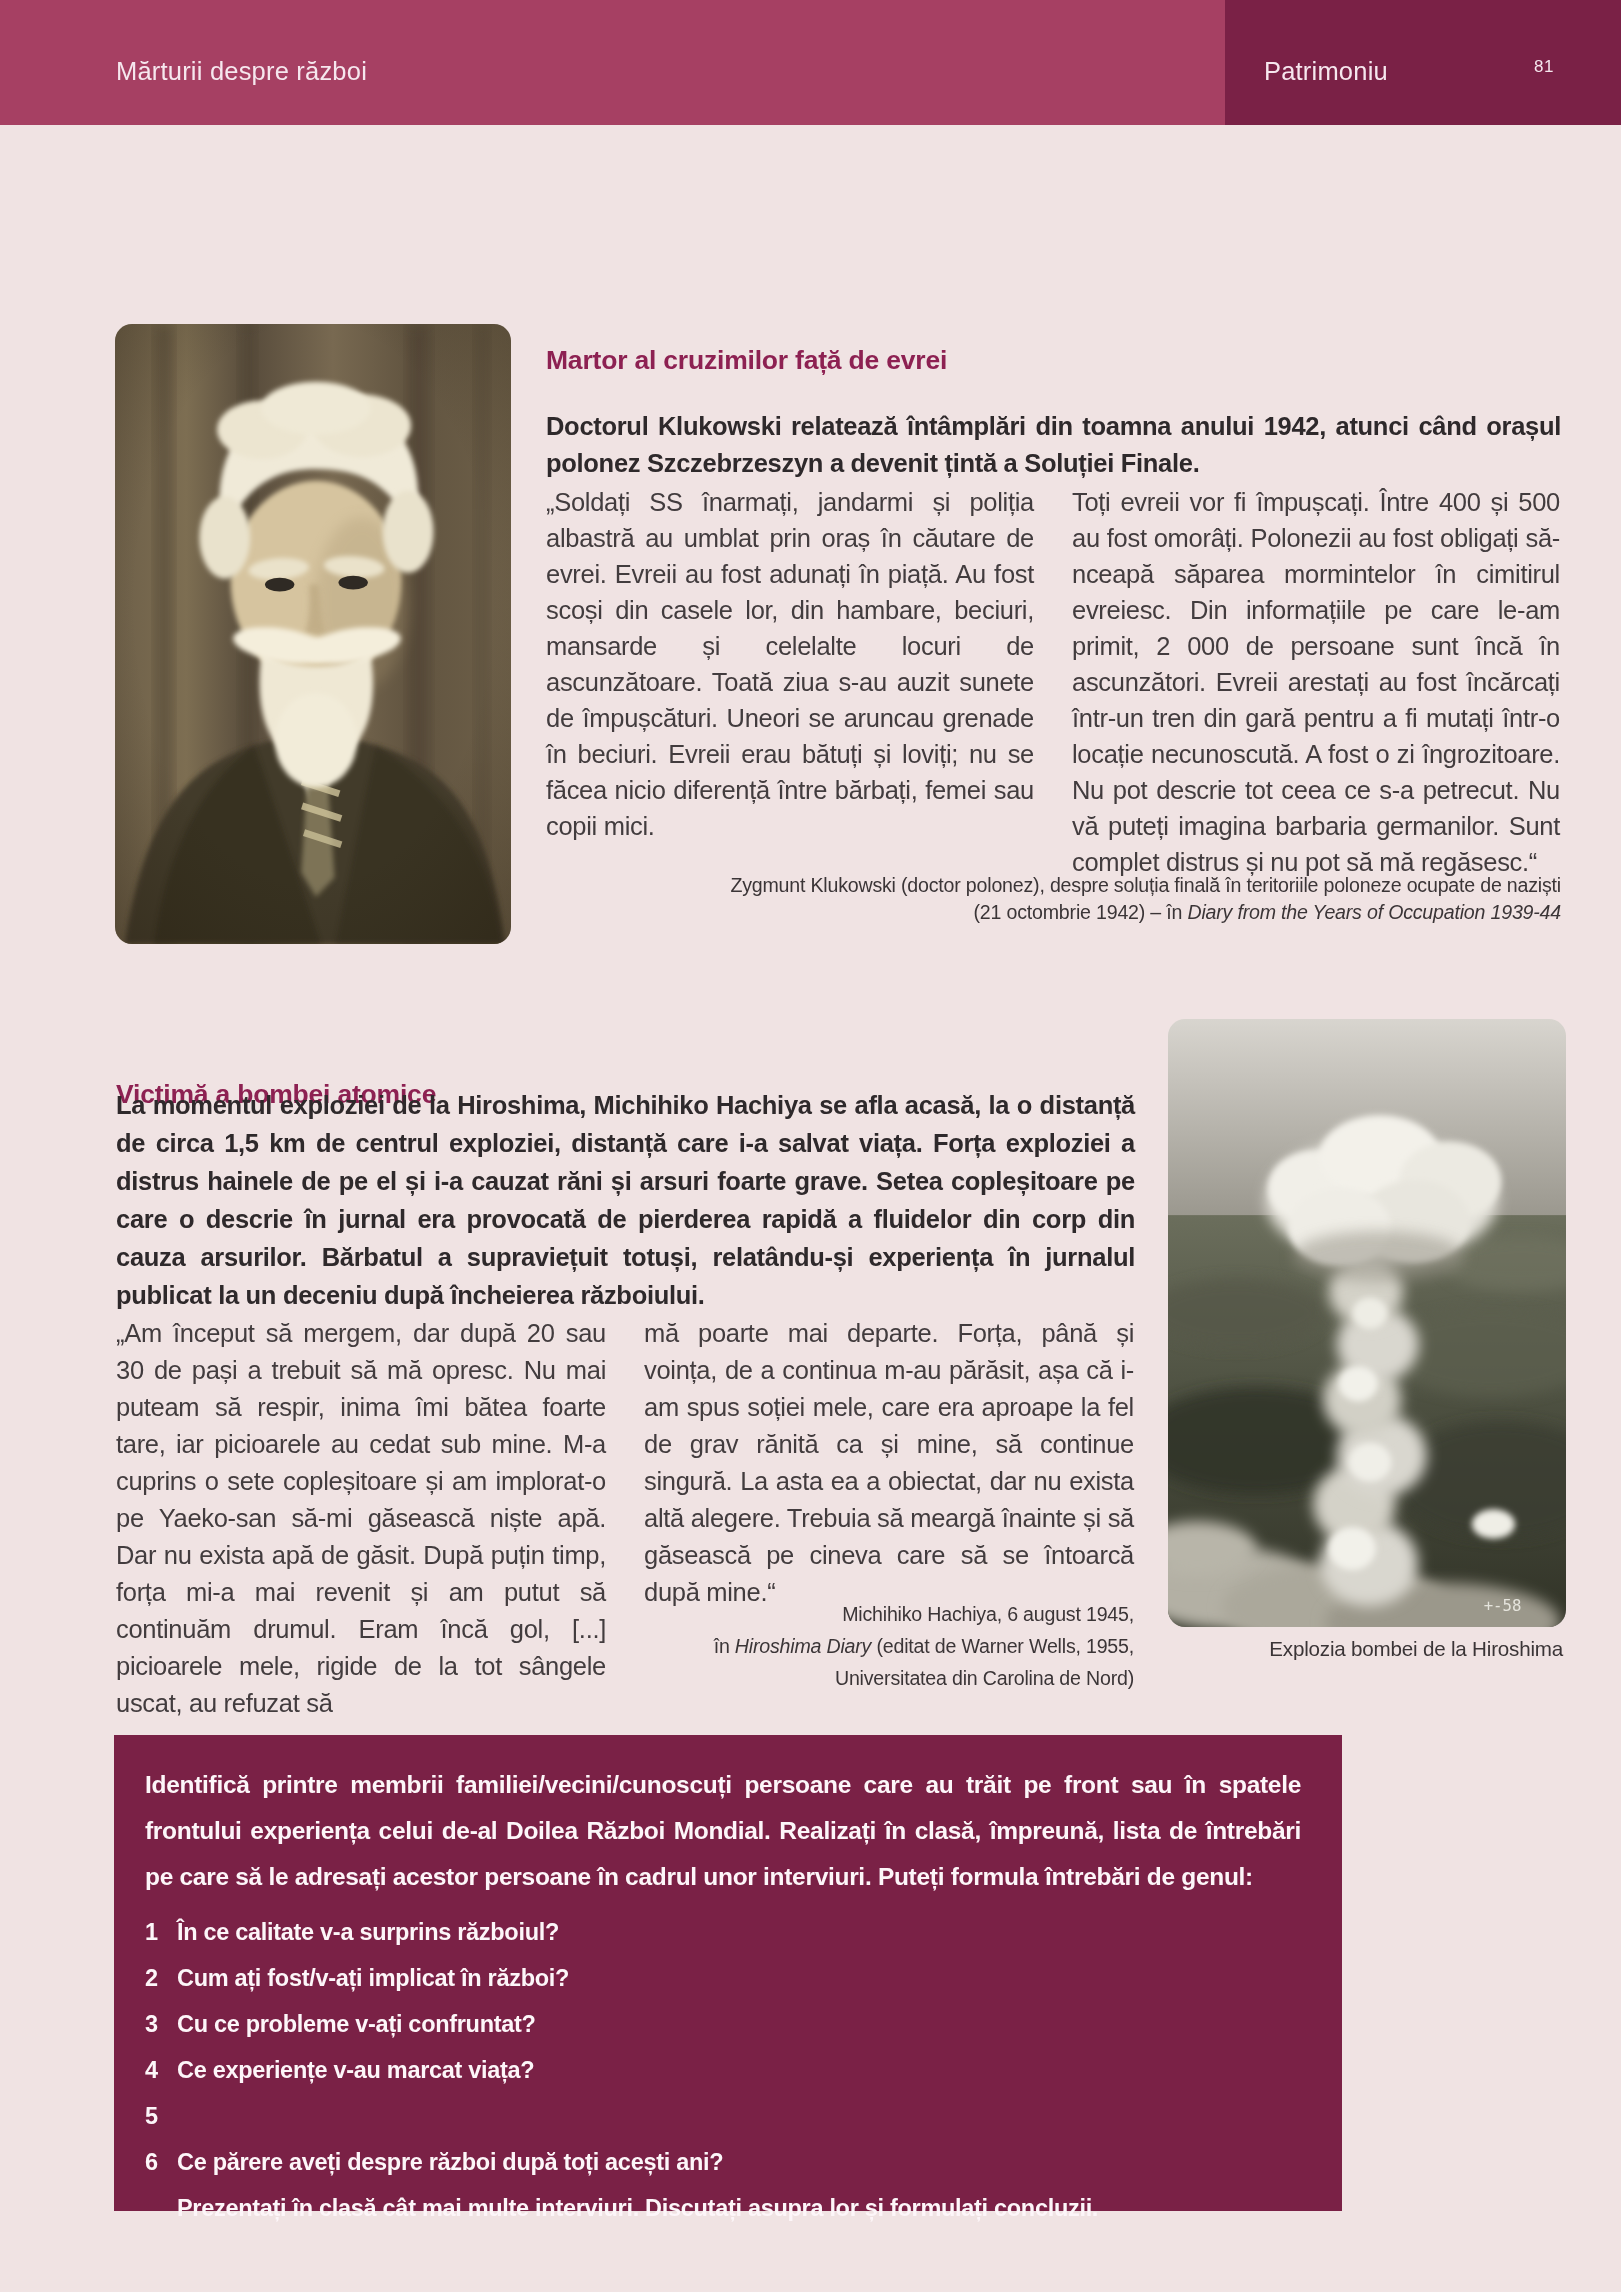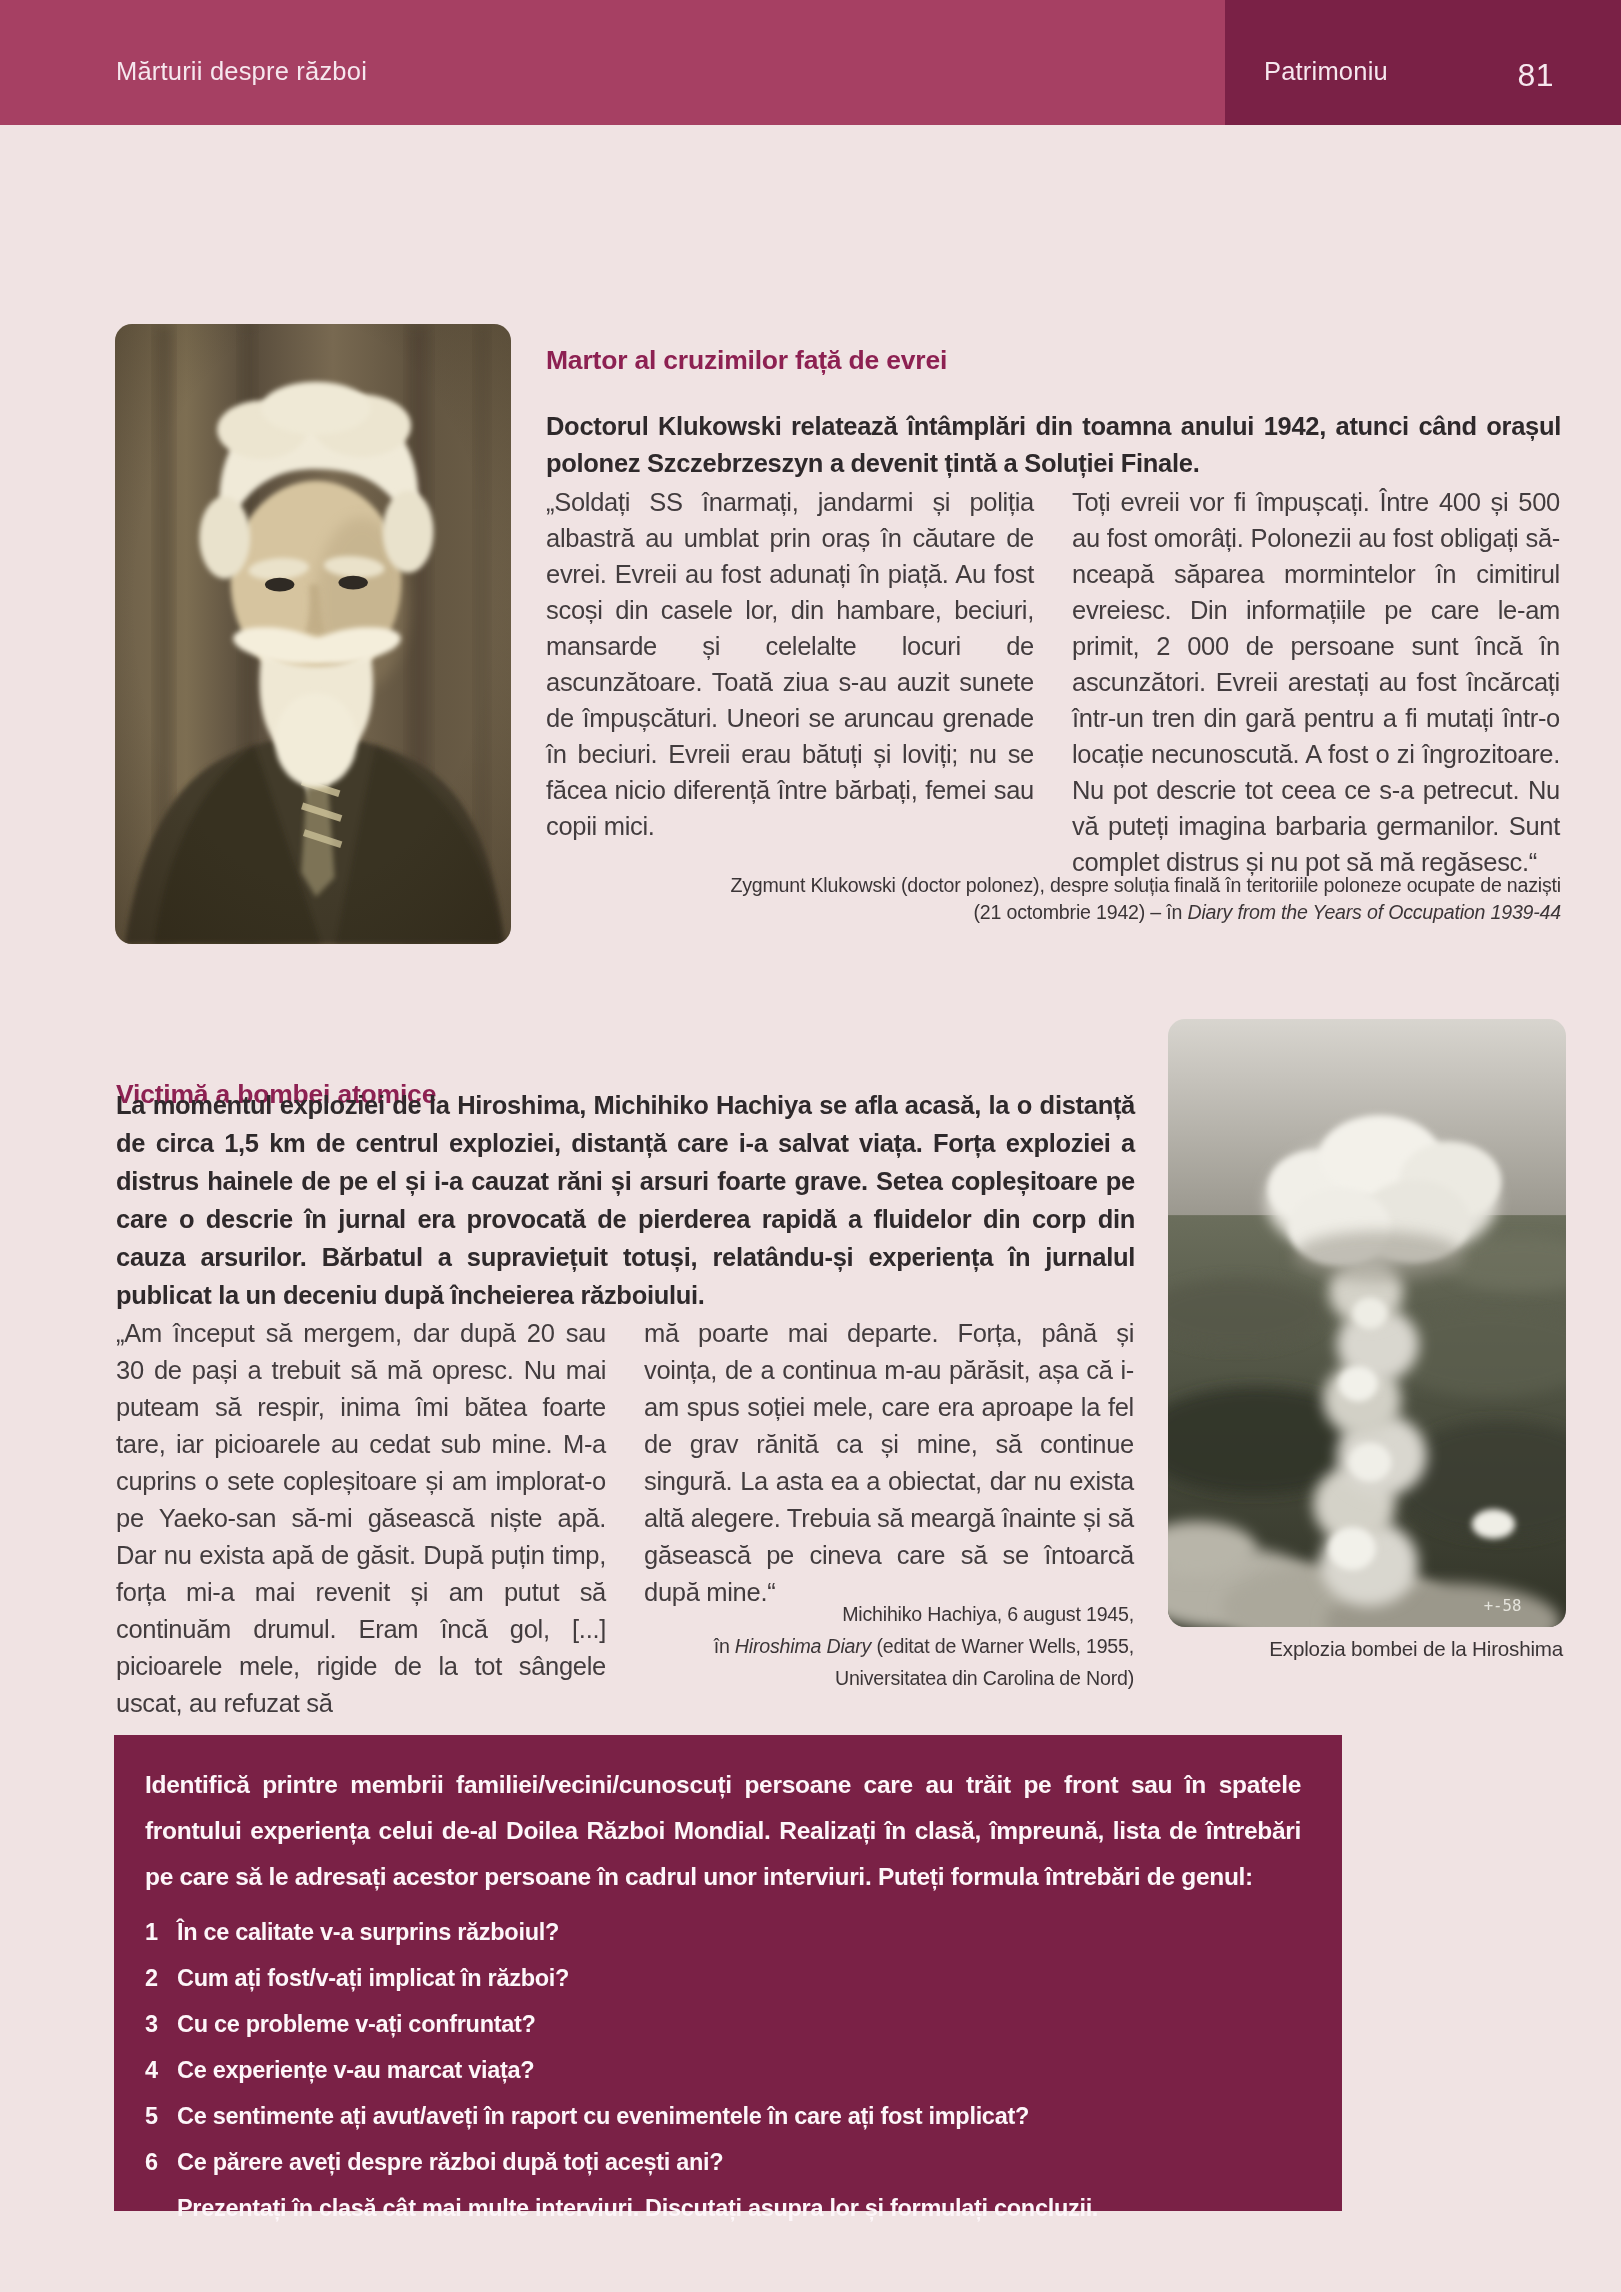--- a/index.html
+++ b/index.html
@@ -19,21 +19,21 @@
   .header-left-title{
     position:absolute;left:116px;top:57px;
     color:#f6e7ee;font-size:25.5px;letter-spacing:0.2px;
   }
   .header-chapter{
     position:absolute;left:1264px;top:57px;
     color:#f6e7ee;font-size:25.5px;letter-spacing:0.2px;
   }
   .header-page-num{
     position:absolute;right:67px;top:57px;
-    color:#f6e7ee;font-size:32px;letter-spacing:0.5px;
+    color:#f6e7ee;font-size:17px;letter-spacing:0.5px;
   }
   
   .sec-heading{
     position:absolute;color:#8d2152;font-size:26.5px;font-weight:bold;
     letter-spacing:-0.2px;
   }
   .intro-par{
     position:absolute;color:#2e292b;font-size:25.5px;line-height:37px;
     font-weight:600;letter-spacing:-0.3px;text-align:justify;
   }
@@ -248,21 +248,20 @@
       <div class="task-item">
         <span class="num">3</span>
         <span>Cu ce probleme v-ați confruntat?</span>
       </div>
       <div class="task-item">
         <span class="num">4</span>
         <span>Ce experiențe v-au marcat viața?</span>
       </div>
       <div class="task-item">
         <span class="num">5</span>
-        <span>Ce sentimente ați avut/aveți în raport cu evenimentele în care ați fost implicat?</span>
       </div>
       <div class="task-item">
         <span class="num">6</span>
         <span>Ce părere aveți despre război după toți acești ani?</span>
       </div>
     </div>
     <div class="task-outro">Prezentați în clasă cât mai multe interviuri. Discutați asupra lor și formulați concluzii.</div>
   </div>
 
 </div>

